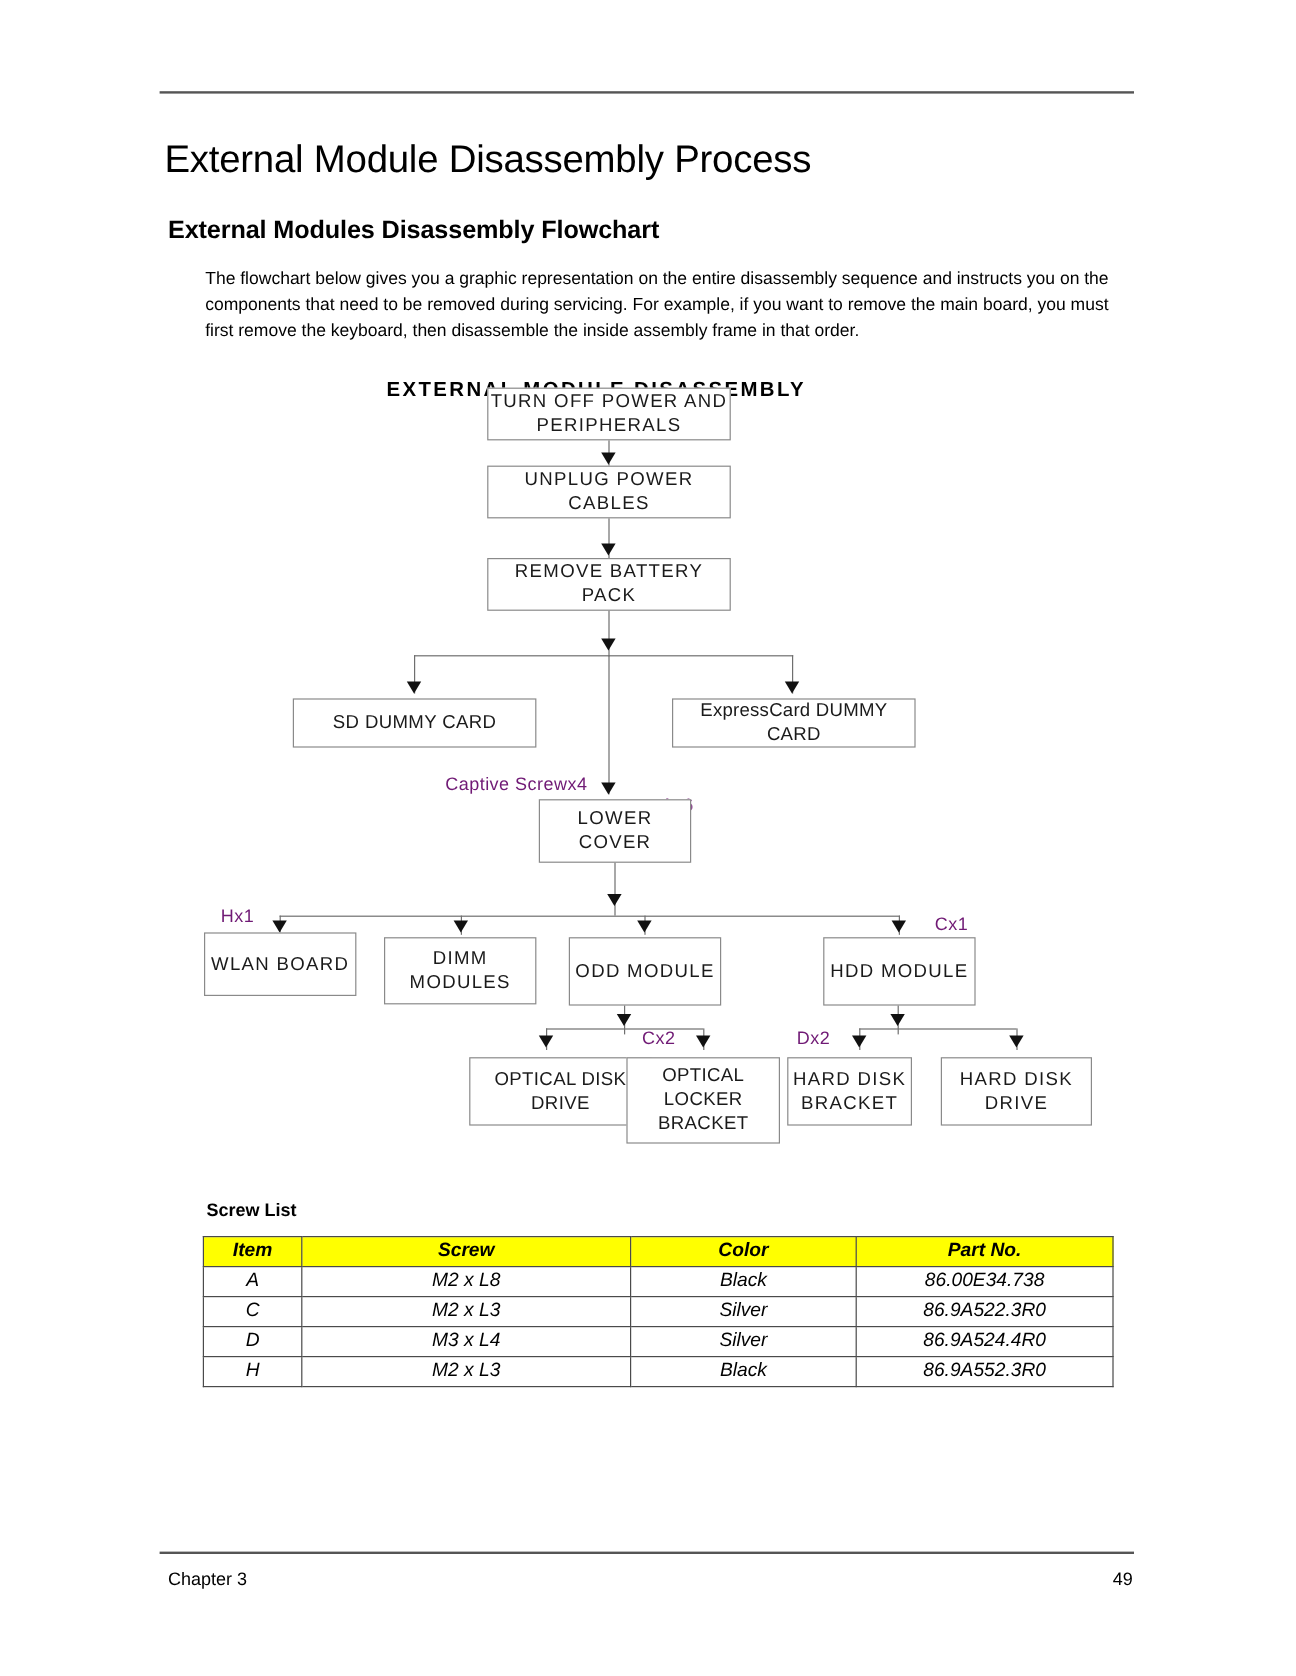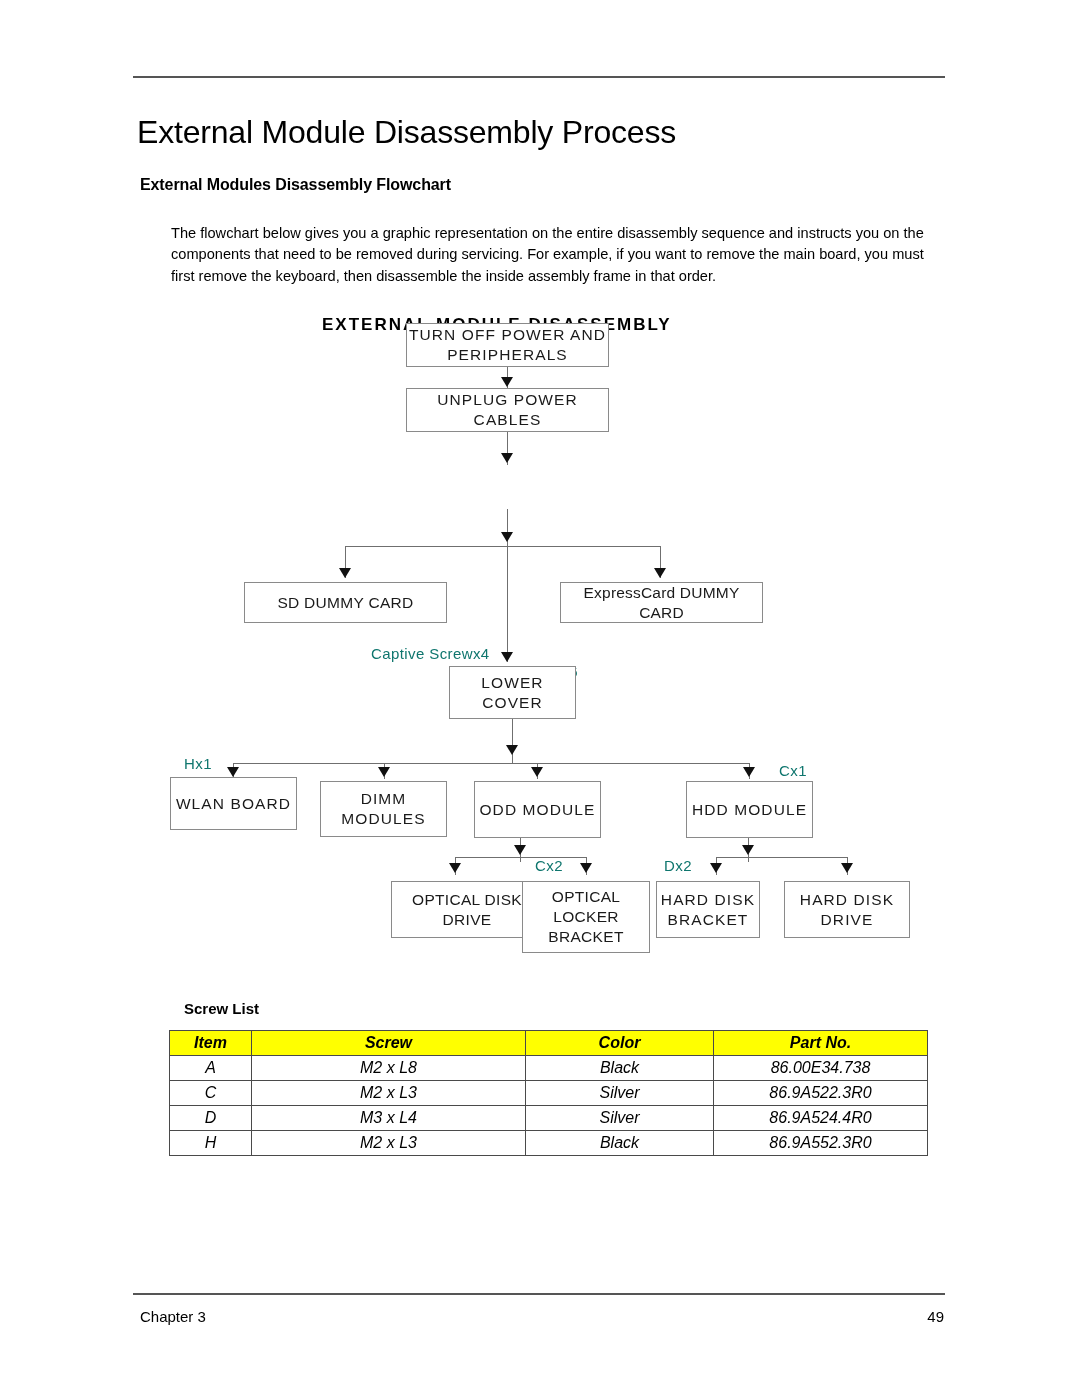--- a/index.html
+++ b/index.html
@@ -40,21 +40,21 @@
     top: 93px;
     font-size: 32px;
     font-weight: normal;
     letter-spacing: -0.2px;
     white-space: nowrap;
   }
   .section-title {
     position: absolute;
     left: 140px;
     top: 163px;
-    font-size: 16px;
+    font-size: 21px;
     font-weight: bold;
     letter-spacing: -0.1px;
     white-space: nowrap;
   }
   .body-copy {
     position: absolute;
     left: 171px;
     top: 208px;
     width: 778px;
     font-size: 14.6px;
@@ -109,21 +109,21 @@
     color: #1a1a1a;
   }
   .node.tight { letter-spacing: 0.3px; }
   .node.plain { letter-spacing: 0.2px; }
 
   .tag {
     position: absolute;
     font-size: 15px;
     letter-spacing: 0.4px;
     white-space: nowrap;
-    color: #0f766e;
+    color: #701a75;
   }
 
   
   .vline {
     position: absolute;
     width: 1px;
     background: #6f6f6f;
   }
   .hline {
     position: absolute;
@@ -135,21 +135,21 @@
     width: 0;
     height: 0;
     border-left: 6px solid transparent;
     border-right: 6px solid transparent;
     border-top: 10px solid #111111;
   }
 
   
   .screw-heading {
     position: absolute;
-    left: 184px;
+    left: 172px;
     top: 1000px;
     font-size: 15px;
     font-weight: bold;
   }
   table.screw-table {
     position: absolute;
     left: 169px;
     top: 1030px;
     width: 758px;
     border-collapse: collapse;
@@ -193,20 +193,23 @@
   </div>
   <div class="vline" style="left:507px; top:367px; height:22px;"></div>
   <div class="arrow" style="left:501px; top:377px;"></div>
 
   <div class="node" style="left:406px; top:388px; width:203px; height:44px;">
     <span>UNPLUG POWER CABLES</span>
   </div>
   <div class="vline" style="left:507px; top:432px; height:33px;"></div>
   <div class="arrow" style="left:501px; top:453px;"></div>
 
+  <div class="node" style="left:406px; top:465px; width:203px; height:44px;">
+    <span>REMOVE BATTERY PACK</span>
+  </div>
   <div class="vline" style="left:507px; top:509px; height:38px;"></div>
   <div class="arrow" style="left:501px; top:532px;"></div>
 
   <div class="hline" style="left:345px; top:546px; width:316px;"></div>
   <div class="vline" style="left:345px; top:546px; height:32px;"></div>
   <div class="arrow" style="left:339px; top:568px;"></div>
   <div class="vline" style="left:660px; top:546px; height:32px;"></div>
   <div class="arrow" style="left:654px; top:568px;"></div>
 
   <div class="node tight" style="left:244px; top:582px; width:203px; height:41px;">

